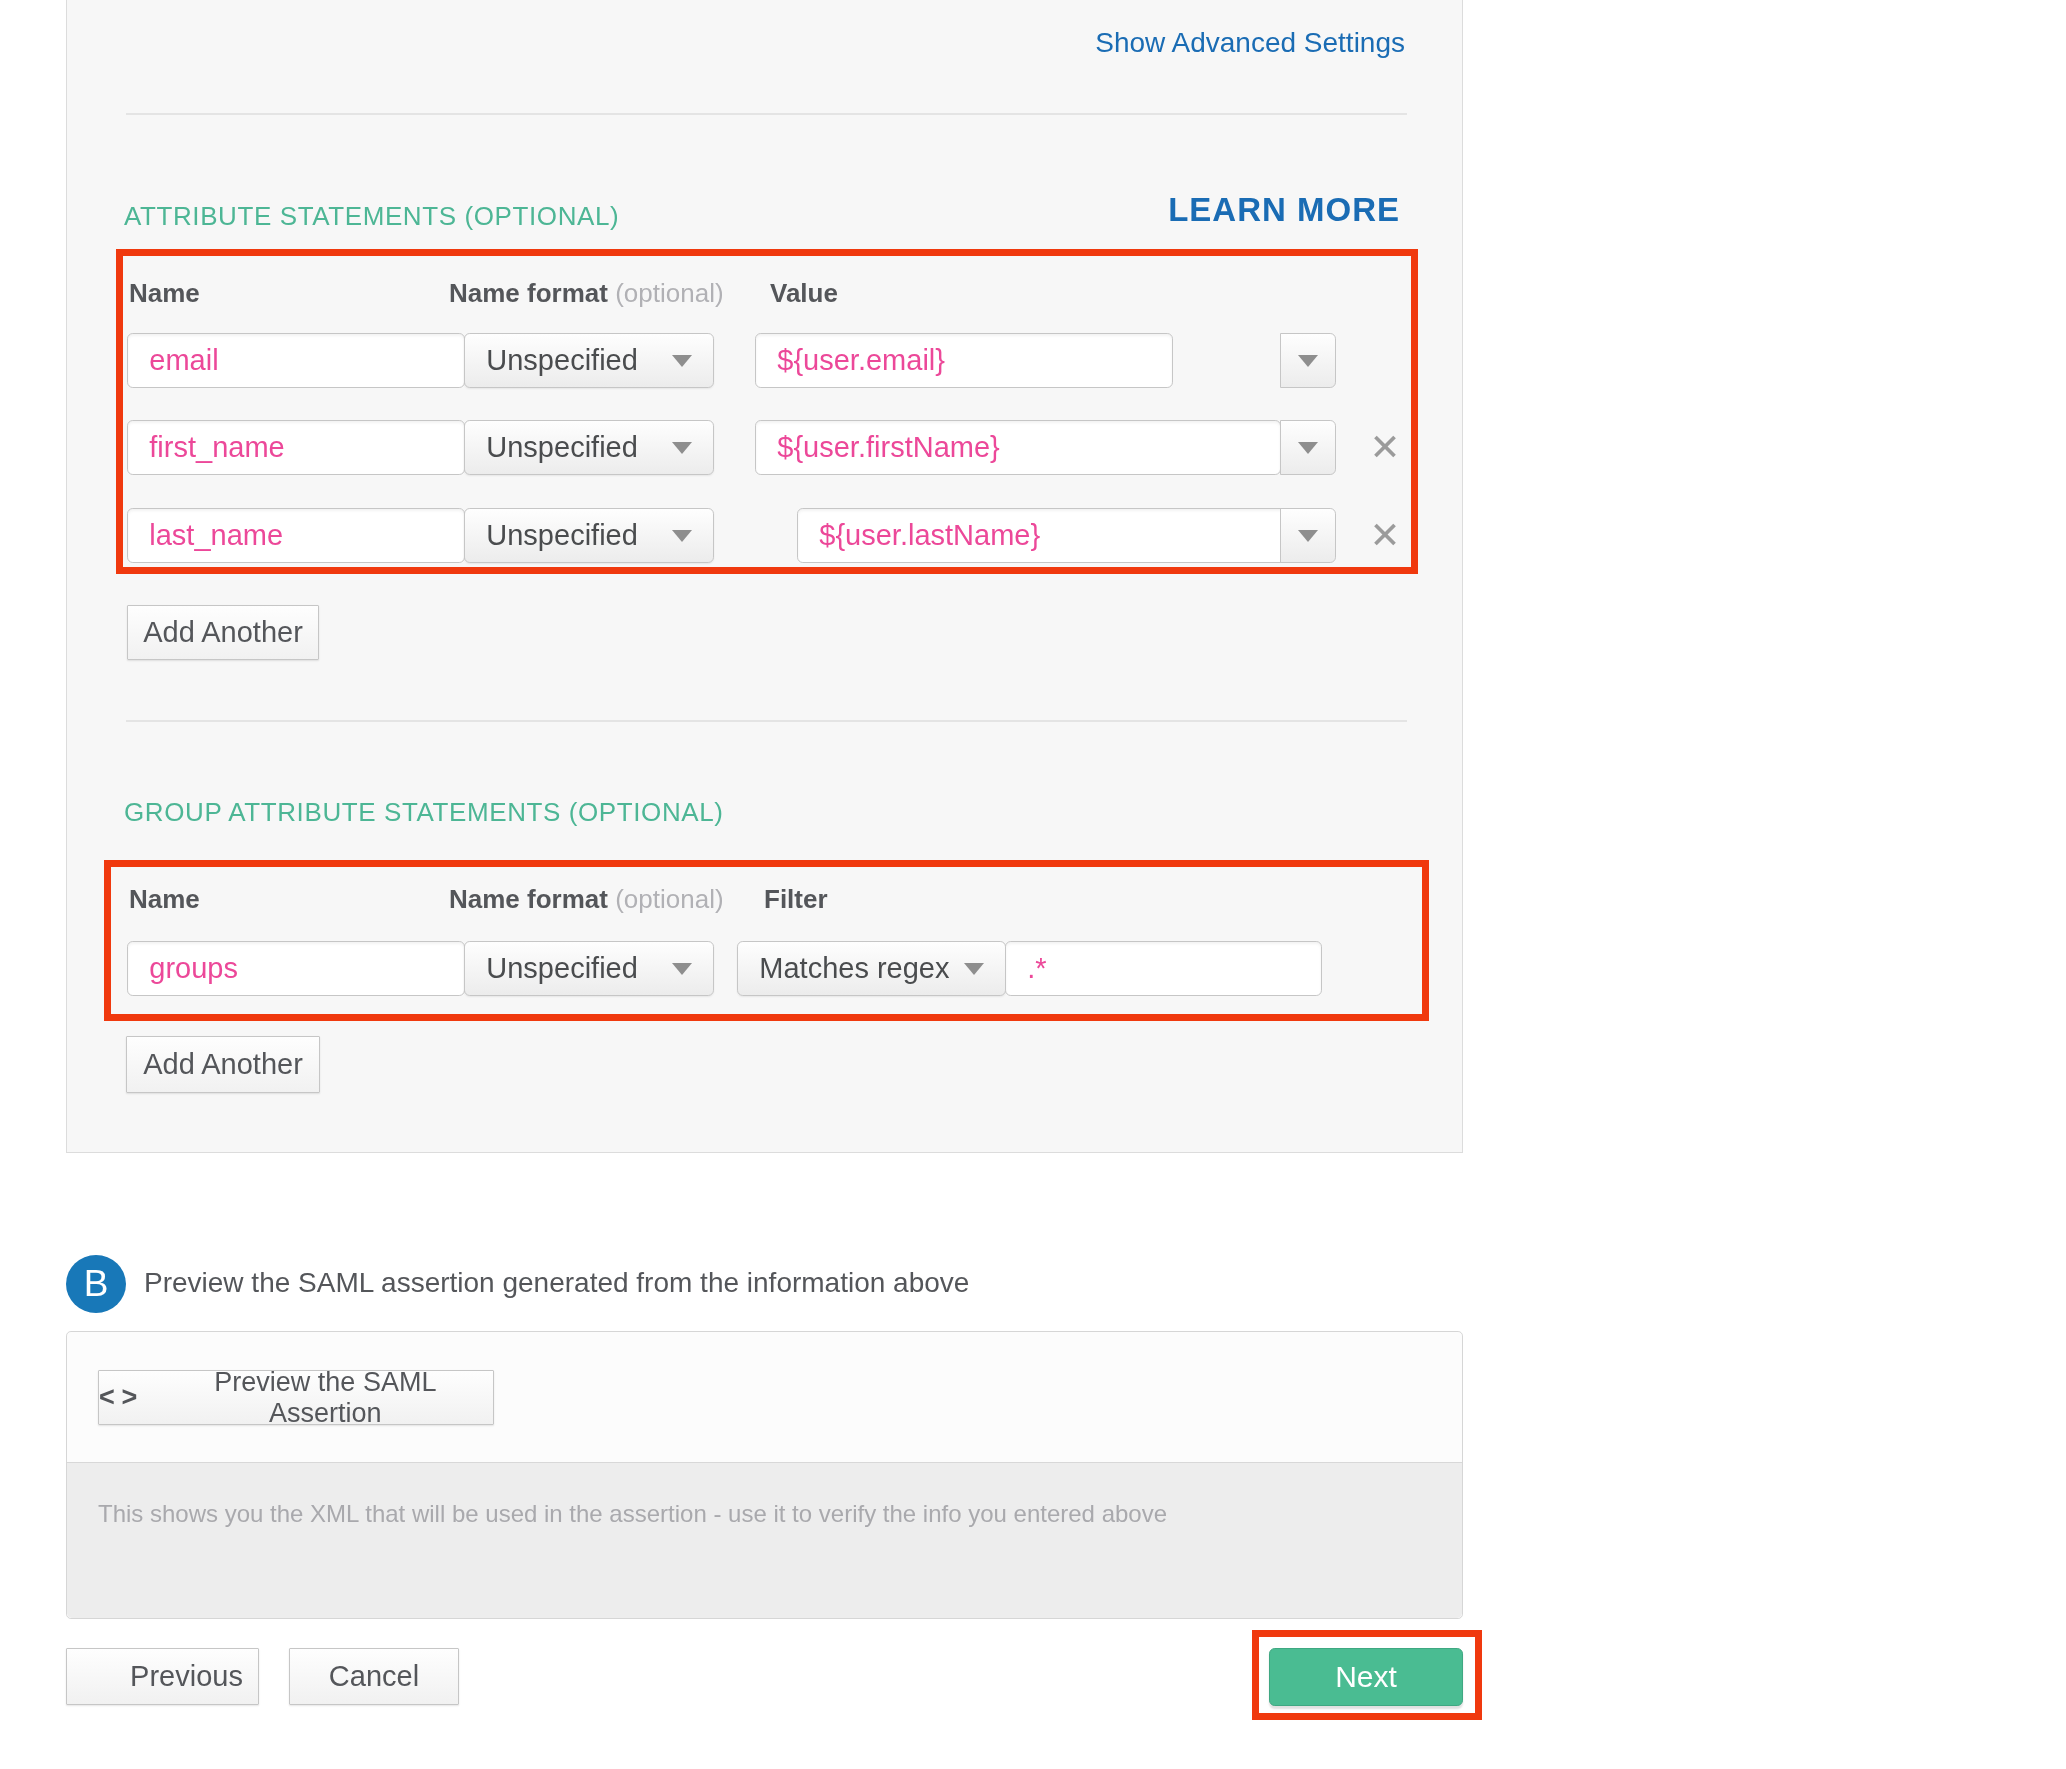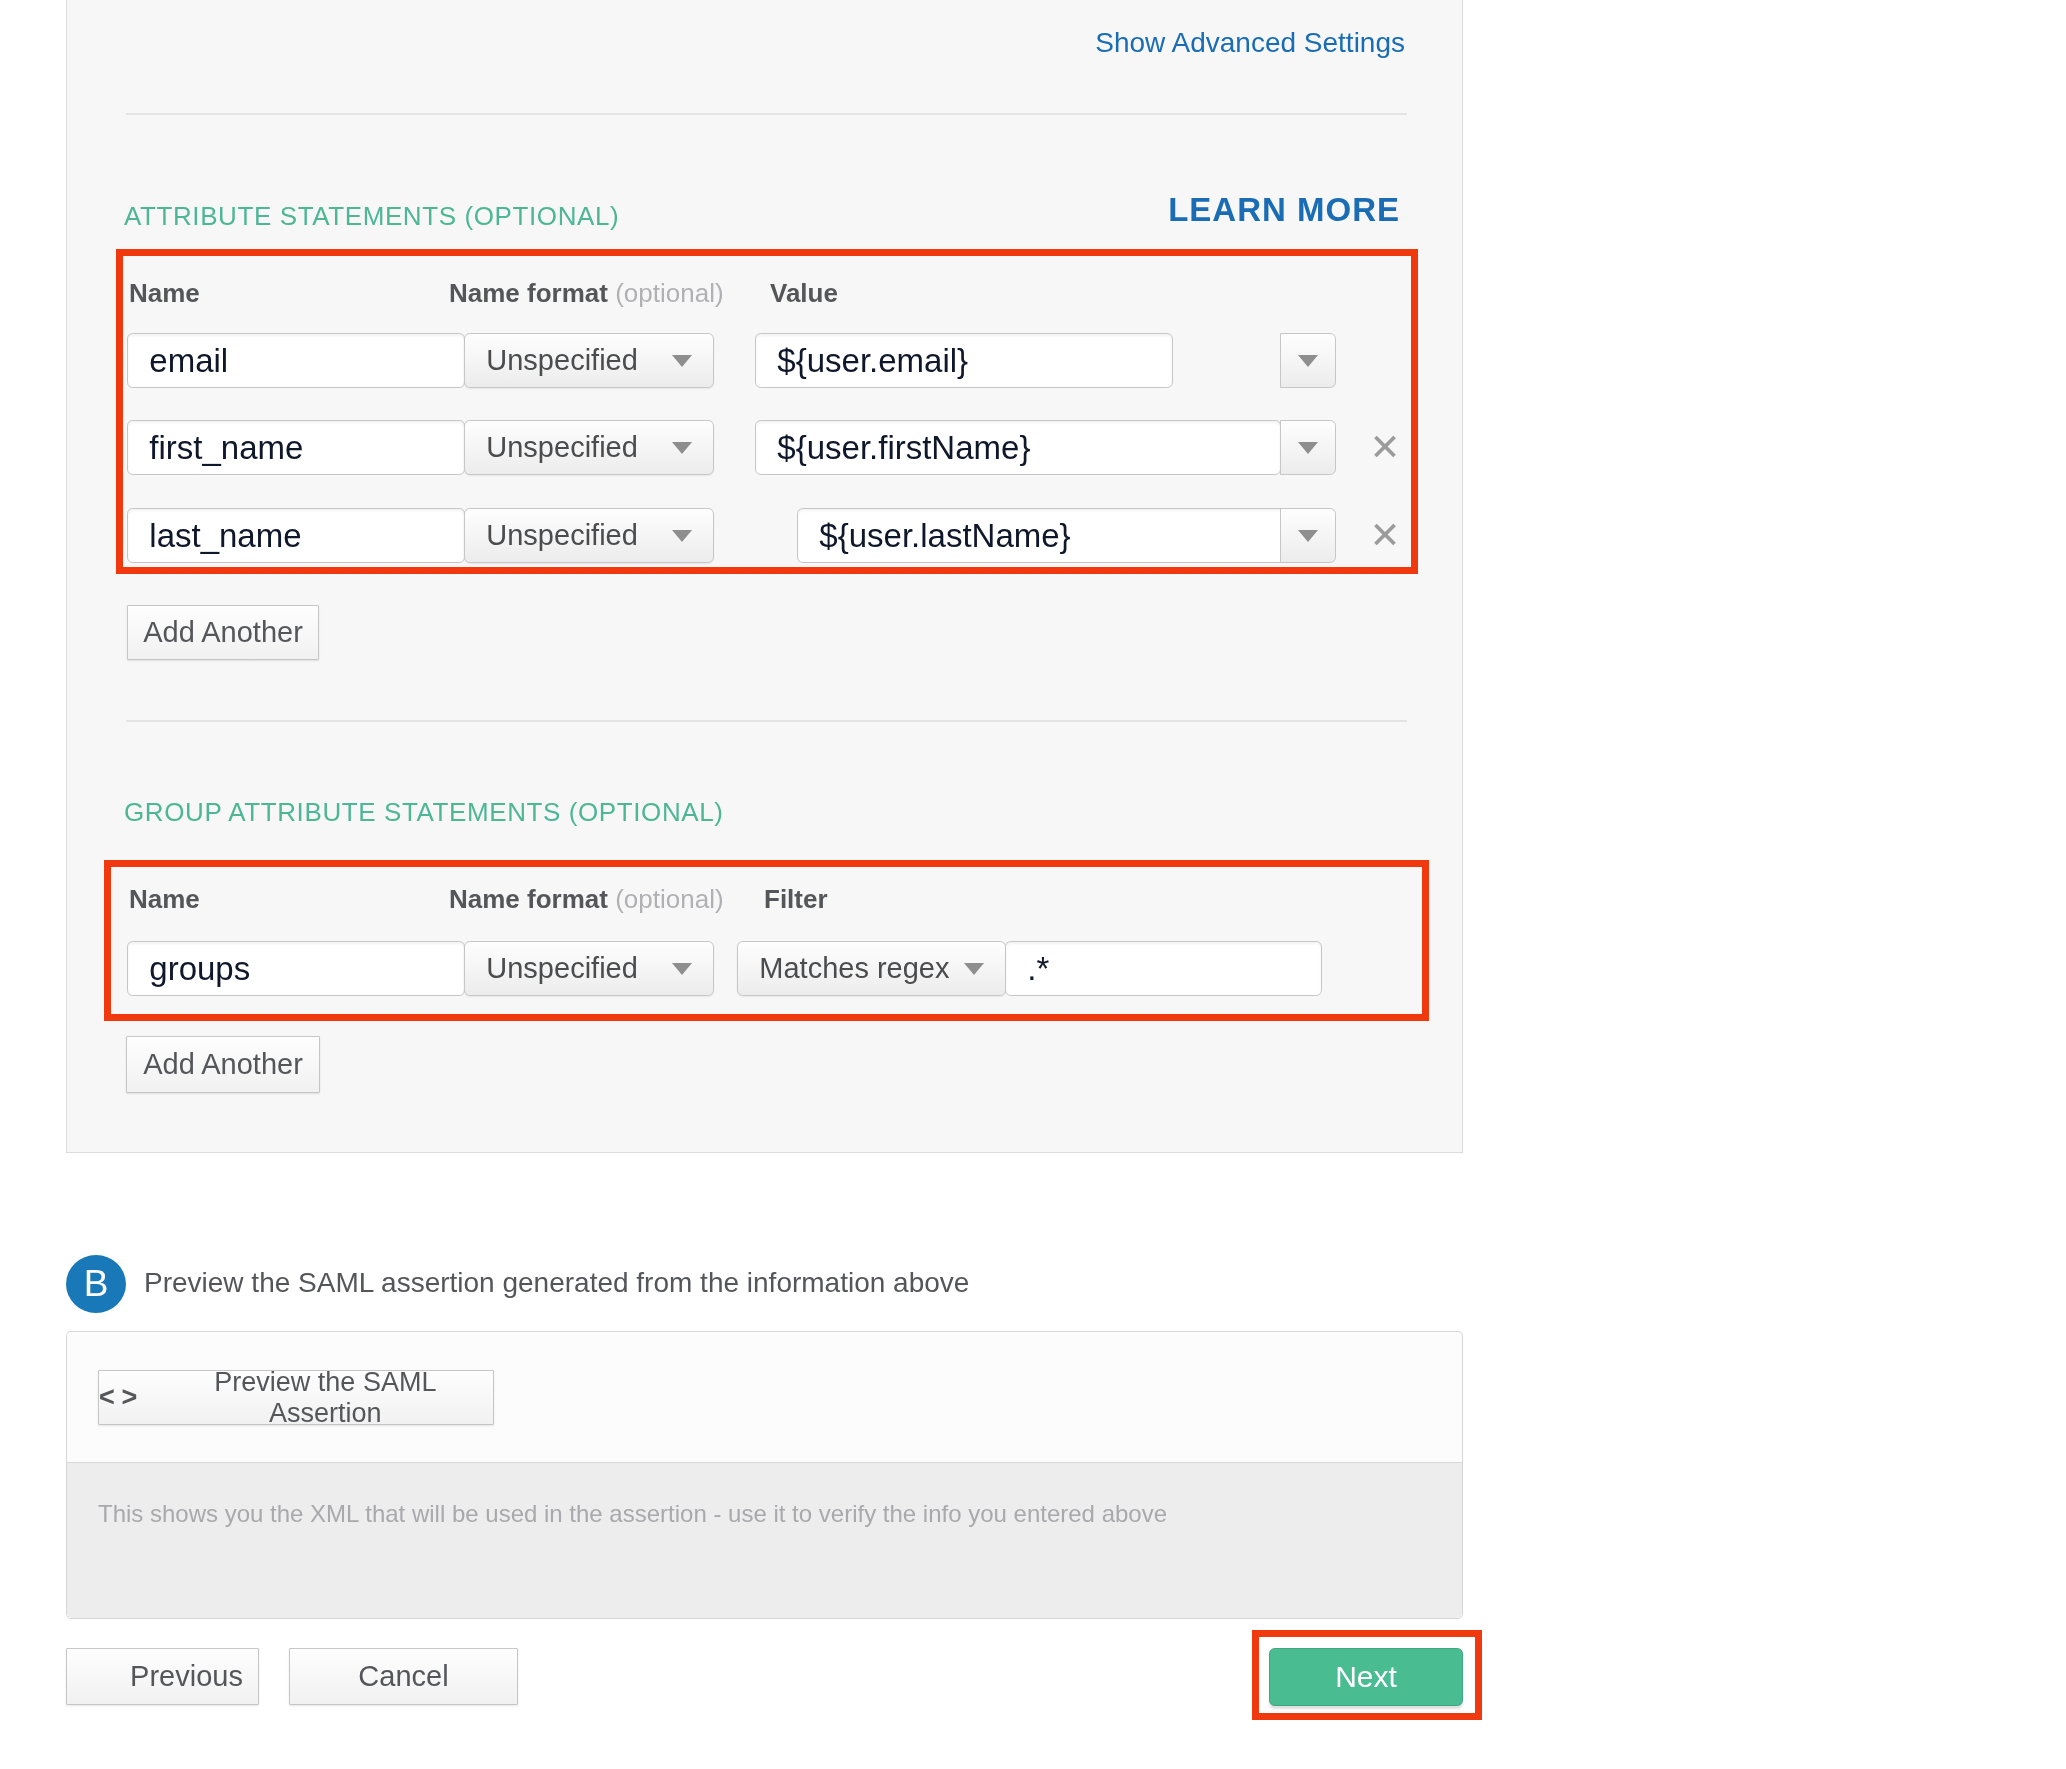--- a/index.html
+++ b/index.html
@@ -19,21 +19,21 @@
 
   .annotation { position: absolute; border: 7.8px solid #f0390e; }
 
   .col-header { position: absolute; font-size: 26px; font-weight: bold; color: #54565a; white-space: nowrap; }
   .col-header .opt { font-weight: normal; color: #b1b1b5; }
 
   .row { position: absolute; left: 0; width: 2067px; height: 55px; }
 
   .tf { position: absolute; height: 55px; background: #fff; border: 1px solid #c6c6c6;
     border-radius: 5.8px; box-shadow: inset 0 1.9px 2.9px rgba(0,0,0,0.05);
-    font-family: "Liberation Sans", sans-serif; font-size: 33px; color: #0f172a; padding: 0 21.3px; outline: none; }
+    font-family: "Liberation Sans", sans-serif; font-size: 29px; color: #ec4899; padding: 0 21.3px; outline: none; }
 
   .dd { position: absolute; height: 55px; background: linear-gradient(#fefefe, #ececec);
     border: 1px solid #c6c6c6; border-radius: 5.8px; box-shadow: 0 1px 1.9px rgba(0,0,0,0.07);
     font-size: 29px; color: #4a4c4e; display: flex; align-items: center;
     padding: 0 21.3px; cursor: pointer; }
   .dd .caret { margin-left: auto; width: 0; height: 0;
     border-left: 10.7px solid transparent; border-right: 10.7px solid transparent;
     border-top: 12.6px solid #8e8e8e; }
 
   .dd-btn { position: absolute; width: 56px; height: 55px; margin: 0;
@@ -177,19 +177,19 @@
     <button class="btn preview-btn">
       <span class="code-glyph">&lt;&gt;</span>
       <span class="preview-btn-label">Preview the SAML Assertion</span>
     </button>
     <div class="preview-gray">
       <div class="helper-text">This shows you the XML that will be used in the assertion - use it to verify the info you entered above</div>
     </div>
   </div>
 
   <button class="btn" style="left:66px; top:1648px; width:193px; height:57px;padding-left:48px;">Previous</button>
-  <button class="btn" style="left:289px; top:1648px; width:229px; height:57px;">Cancel</button>
+  <button class="btn" style="left:289px; top:1648px; width:170px; height:57px;">Cancel</button>
 
   <div class="annotation" style="left:1252px; top:1630px; width:230px; height:90px;"></div>
   <button class="next-btn">Next</button>
 
 </div>
 
 
 </body></html>

